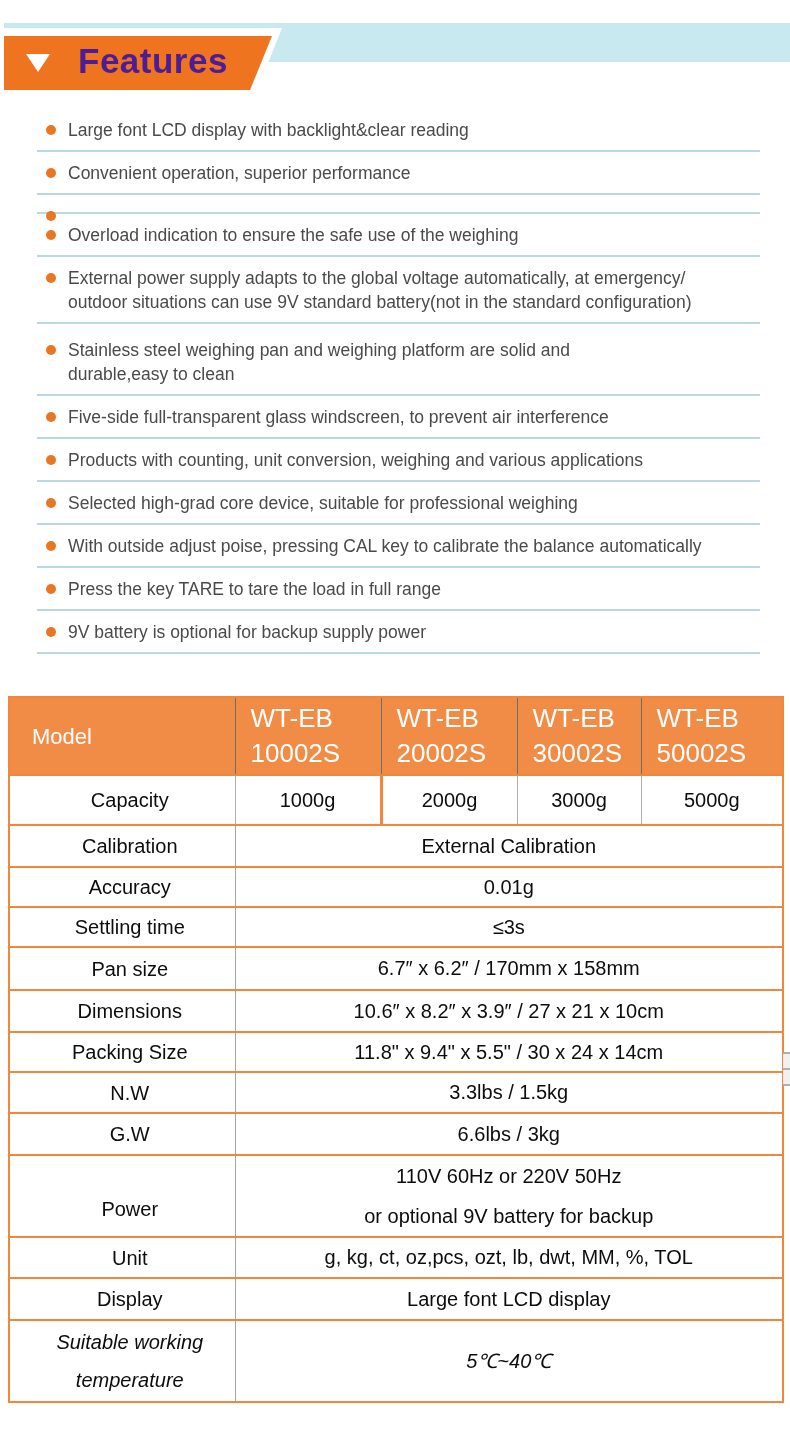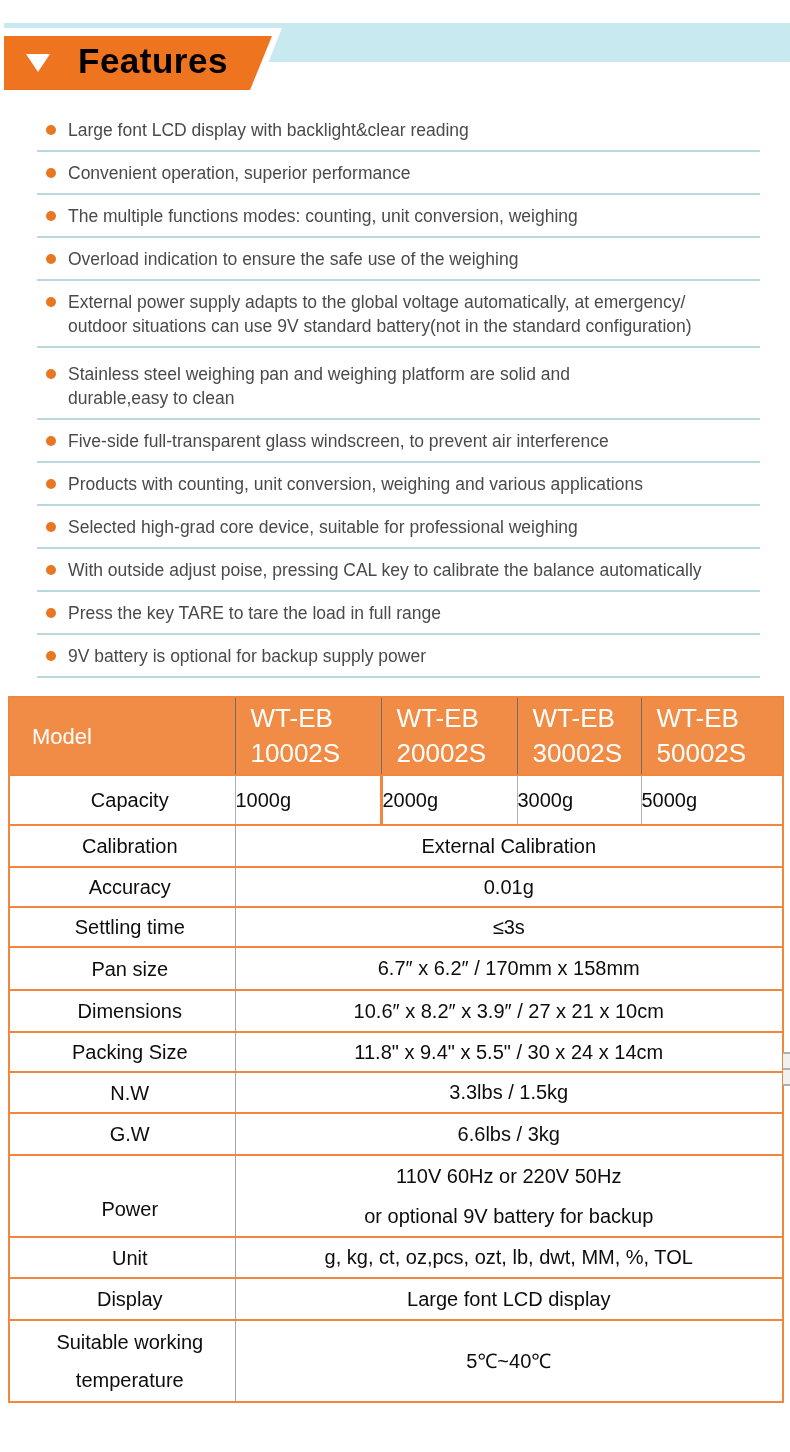--- a/index.html
+++ b/index.html
@@ -32,21 +32,21 @@
     display: flex; align-items: center;
   }
   .tri-down {
     width: 0; height: 0;
     margin-left: 22px;
     border-left: 12px solid transparent;
     border-right: 12px solid transparent;
     border-top: 18px solid #ffffff;
   }
   .banner-title {
-    color: #000000;
+    color: #4c1d95;
     font-size: 35px;
     font-weight: bold;
     margin-left: 28px;
     letter-spacing: 0.5px;
     padding-bottom: 4px;
   }
 
   
   .features-list {
     list-style: none;
@@ -126,25 +126,25 @@
   .specs tr.r-acc   { height: 40px; }
   .specs tr.r-set   { height: 26px; margin-left: 32px; }
   .specs tr.r-pan   { height: 43px; }
   .specs tr.r-dim   { height: 42px; }
   .specs tr.r-pack  { height: 40px; }
   .specs tr.r-nw    { height: 41px; }
   .specs tr.r-gw    { height: 42px; }
   .specs tr.r-power { height: 82px; }
   .specs tr.r-unit  { height: 41px; }
   .specs tr.r-disp  { height: 42px; }
-  .specs tr.r-temp  { height: 82px; }
+  .specs tr.r-temp  { height: 82px; font-style: italic; }
 
   .specs tr.r-power td.val { line-height: 40px; }
   .specs td.lbl-bottom { vertical-align: bottom; padding-bottom: 8px; }
-  .specs td.cap-cell { border-left: 1px solid #b0b0b0; text-align: left; }
+  .specs td.cap-cell { border-left: 1px solid #b0b0b0; text-align: center; }
   .specs td.cap-hl { border-left: 3px solid #f0873c; }
 
   
   .scroll-artifact {
     position: absolute;
     right: 0; top: 1052px;
     width: 7px; height: 34px;
     background: #f1f1f1;
     display: flex; flex-direction: column; justify-content: space-between;
   }
@@ -158,21 +158,21 @@
   <div class="white-wedge"></div>
   <div class="orange-banner">
     <span class="tri-down"></span>
     <span class="banner-title">Features</span>
   </div>
 </div>
 
 <ul class="features-list">
   <li class="feat-item"><span class="bullet"></span><span>Large font LCD display with backlight&amp;clear reading</span></li>
   <li class="feat-item"><span class="bullet"></span><span>Convenient operation, superior performance</span></li>
-  <li class="feat-item"><span class="bullet"></span><span>The multiple functions modes: counting, unit conversion, weighing</span></li>
+  <li class="feat-item"><span class="bullet"></span></li>
   <li class="feat-item"><span class="bullet"></span><span>Overload indication to ensure the safe use of the weighing</span></li>
   <li class="feat-item"><span class="bullet"></span><span>External power supply adapts to the global voltage automatically, at emergency/
 outdoor situations can use 9V standard battery(not in the standard configuration)</span></li>
   <li class="feat-item pad-top"><span class="bullet"></span><span>Stainless steel weighing pan and weighing platform are solid and
 durable,easy to clean</span></li>
   <li class="feat-item"><span class="bullet"></span><span>Five-side full-transparent glass windscreen, to prevent air interference</span></li>
   <li class="feat-item"><span class="bullet"></span><span>Products with counting, unit conversion, weighing and various applications</span></li>
   <li class="feat-item"><span class="bullet"></span><span>Selected high-grad core device, suitable for professional weighing</span></li>
   <li class="feat-item"><span class="bullet"></span><span>With outside adjust poise, pressing CAL key to calibrate the balance automatically</span></li>
   <li class="feat-item"><span class="bullet"></span><span>Press the key TARE to tare the load in full range</span></li>

